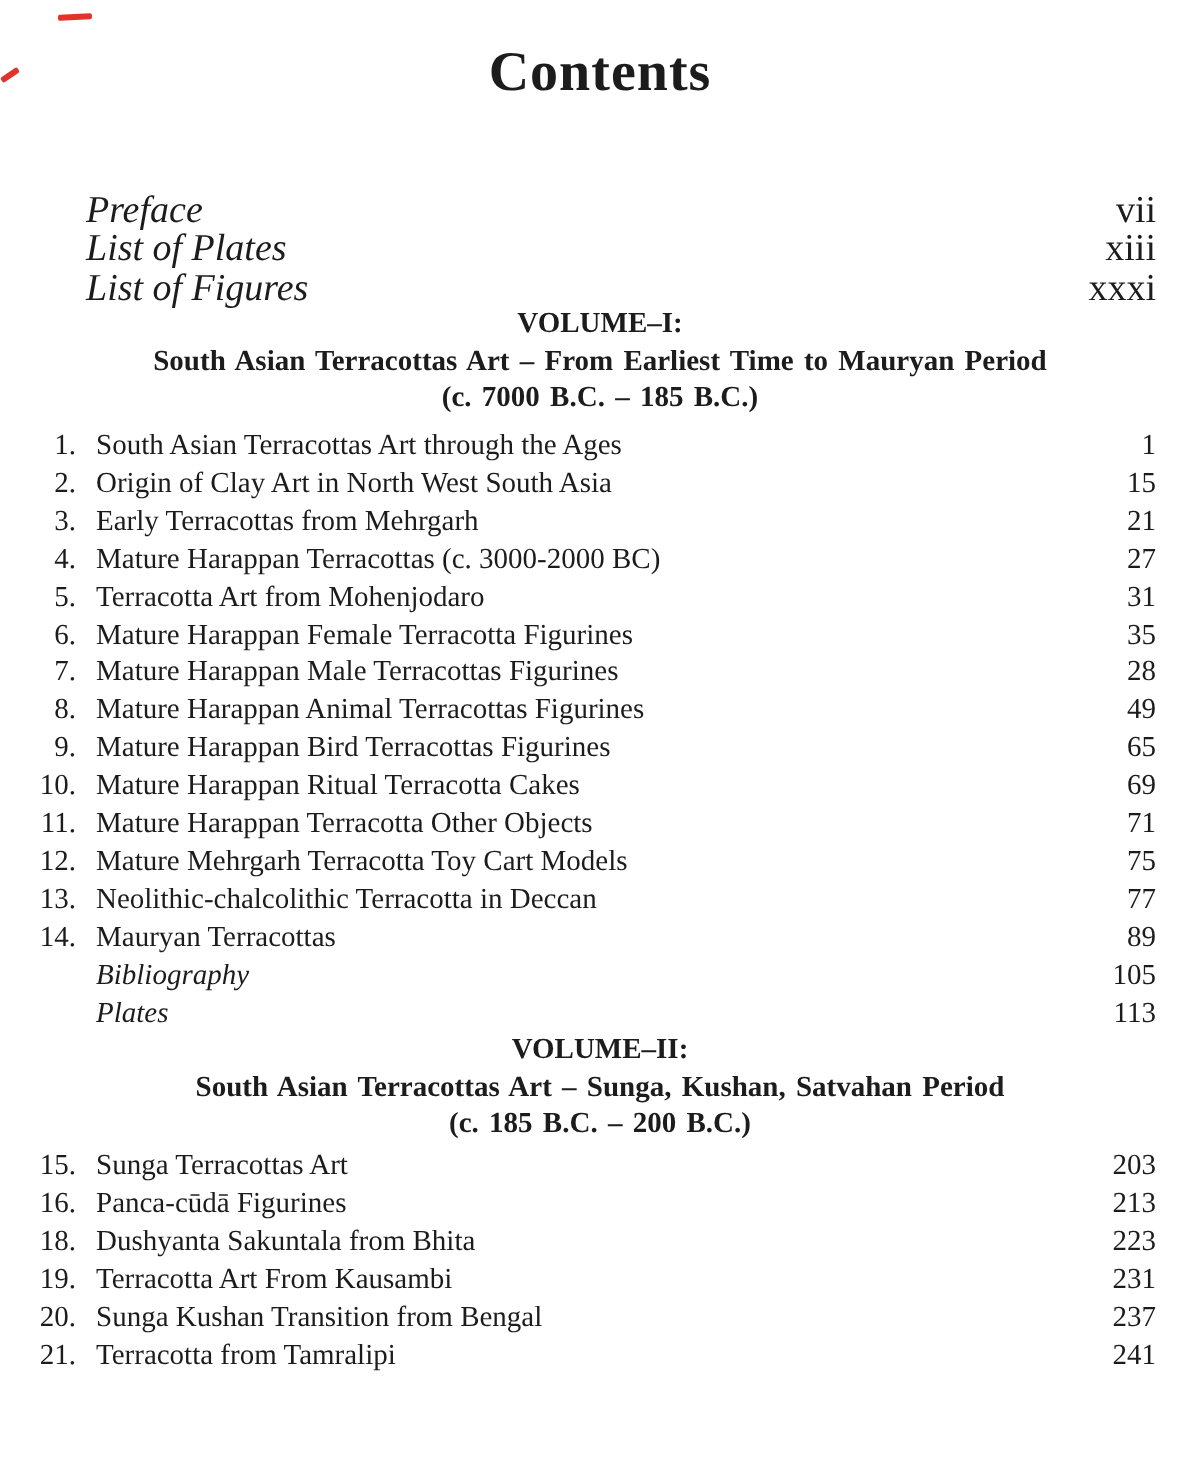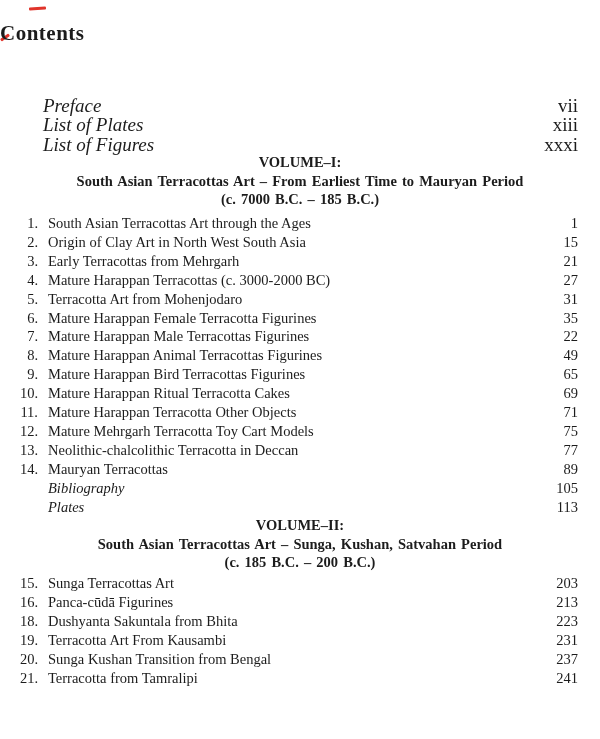--- a/index.html
+++ b/index.html
@@ -13,22 +13,22 @@
   }
   .page { position: absolute; inset: 0; }
 
   
   .red-mark { position: absolute; background: #e0342b; border-radius: 1px; }
   .red-mark-1 { left: 29px; top: 7px;  width: 17px; height: 3px; transform: rotate(-3deg); }
   .red-mark-2 { left: 0px;  top: 36px; width: 10px; height: 3px; transform: rotate(-34deg); }
 
   .page-title {
     position: absolute; top: 21px; left: 0; width: 100%;
-    margin: 0; text-align: left;
-    font-size: 21px; font-weight: 700; letter-spacing: 0.5px;
+    margin: 0; text-align: center;
+    font-size: 28px; font-weight: 700; letter-spacing: 0.5px;
   }
 
   .front-matter { position: absolute; top: 96px; left: 43px; right: 22px; }
   .fm-row { display: flex; justify-content: space-between; line-height: 19.4px; font-size: 19px; }
   .fm-label { font-style: italic; }
   .fm-page { font-style: normal; }
 
   .volume-heading {
     position: absolute; left: 0; width: 100%;
     text-align: center; font-weight: 700;
@@ -105,21 +105,21 @@
       <span class="pageno">31</span>
     </div>
     <div class="entry">
       <span class="num">6.</span>
       <span class="title">Mature Harappan Female Terracotta Figurines</span>
       <span class="pageno">35</span>
     </div>
     <div class="entry">
       <span class="num">7.</span>
       <span class="title">Mature Harappan Male Terracottas Figurines</span>
-      <span class="pageno">22</span>
+      <span class="pageno">28</span>
     </div>
     <div class="entry">
       <span class="num">8.</span>
       <span class="title">Mature Harappan Animal Terracottas Figurines</span>
       <span class="pageno">49</span>
     </div>
     <div class="entry">
       <span class="num">9.</span>
       <span class="title">Mature Harappan Bird Terracottas Figurines</span>
       <span class="pageno">65</span>

